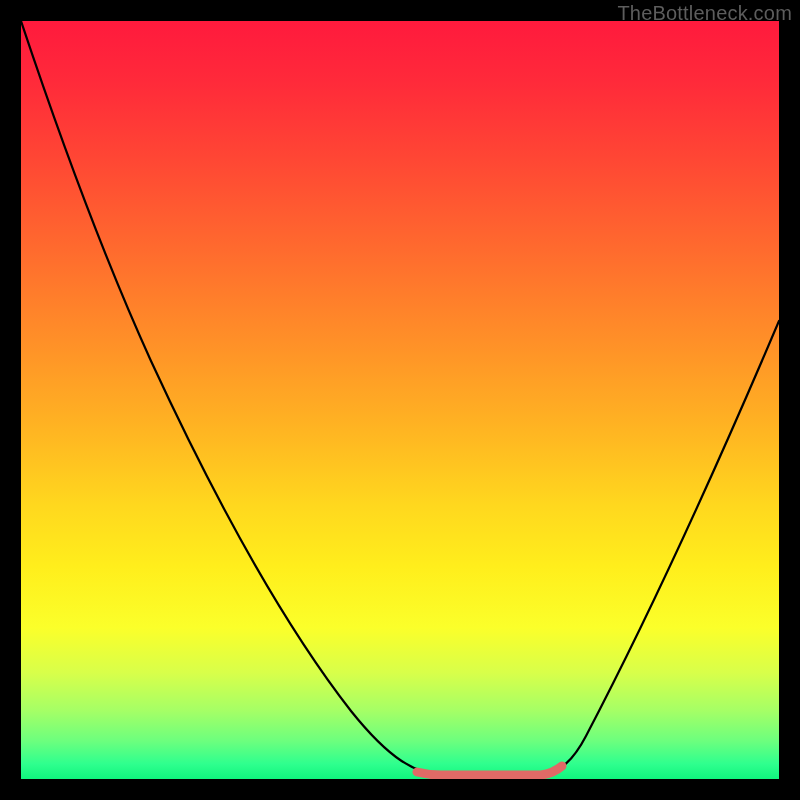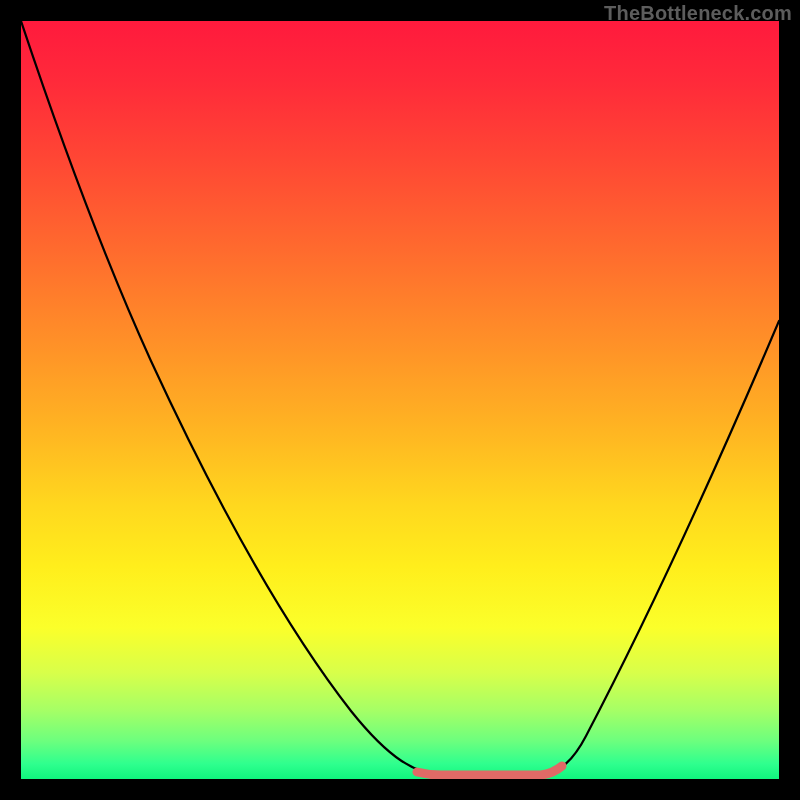--- a/index.html
+++ b/index.html
@@ -48,21 +48,21 @@
     top: 0;
     width: 758px;
     height: 758px;
   }
   .watermark {
     position: absolute;
     top: 2px;
     right: 8px;
     color: #5d5d5d;
     font-size: 20px;
-    font-weight: 700;
+    font-weight: 400;
     letter-spacing: 0.2px;
   }
 </style>
 </head>
 <body>
 
 <div class="frame">
   <div class="gradient"></div>
 
   <svg class="curve" viewBox="0 0 758 758" preserveAspectRatio="none">

